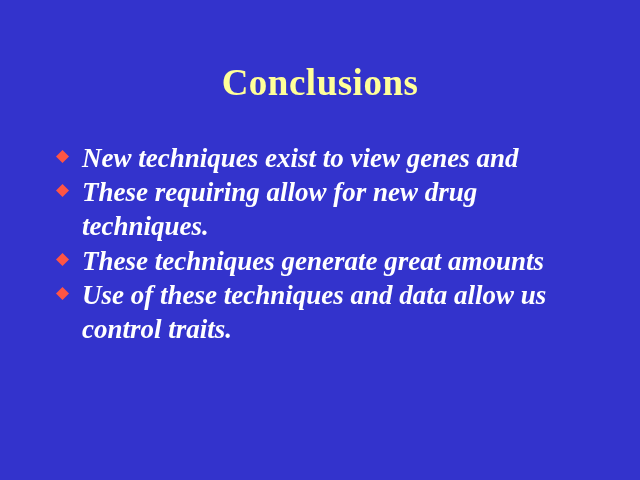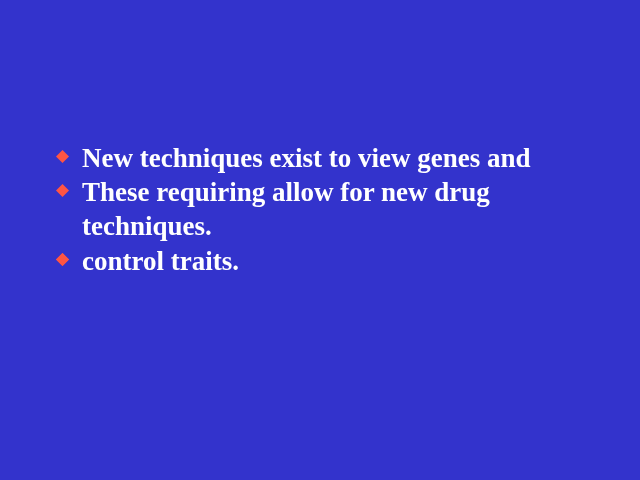--- a/index.html
+++ b/index.html
@@ -35,20 +35,21 @@
   #bullet-list {
     position: absolute;
     left: 56px;
     top: 141px;
     width: 560px;
   }
   .bullet-item {
     position: relative;
     padding-left: 26px;
     margin: 0;
+    font-style: italic;
   }
   .bullet-marker {
     position: absolute;
     left: 0px;
     top: 9px;
     width: 13px;
     height: 13px;
     color: #ff5544;
     font-size: 16px;
     line-height: 13px;
@@ -66,20 +67,21 @@
     line-height: 34.2px;
     white-space: nowrap;
     letter-spacing: 0px;
   }
 </style>
 </head>
 <body>
 
 <div id="slide">
 
+  <div id="slide-title">Conclusions</div>
 
   <div id="bullet-list">
 
     <div class="bullet-item">
       <span class="bullet-marker">
         <svg width="13" height="13" viewBox="0 0 13 13" aria-hidden="true">
           <polygon points="6.5,0 13,6.5 6.5,13 0,6.5" fill="#ff5544"></polygon>
         </svg>
       </span>
       <span class="bullet-lines">
@@ -99,28 +101,30 @@
       </span>
     </div>
 
     <div class="bullet-item">
       <span class="bullet-marker">
         <svg width="13" height="13" viewBox="0 0 13 13" aria-hidden="true">
           <polygon points="6.5,0 13,6.5 6.5,13 0,6.5" fill="#ff5544"></polygon>
         </svg>
       </span>
       <span class="bullet-lines">
+        <span class="bullet-line">These techniques generate great amounts</span>
       </span>
     </div>
 
     <div class="bullet-item">
       <span class="bullet-marker">
         <svg width="13" height="13" viewBox="0 0 13 13" aria-hidden="true">
           <polygon points="6.5,0 13,6.5 6.5,13 0,6.5" fill="#ff5544"></polygon>
         </svg>
       </span>
       <span class="bullet-lines">
+        <span class="bullet-line">Use of these techniques and data allow us</span>
         <span class="bullet-line">control traits.</span>
       </span>
     </div>
 
   </div>
 </div>
 
 </body></html>

